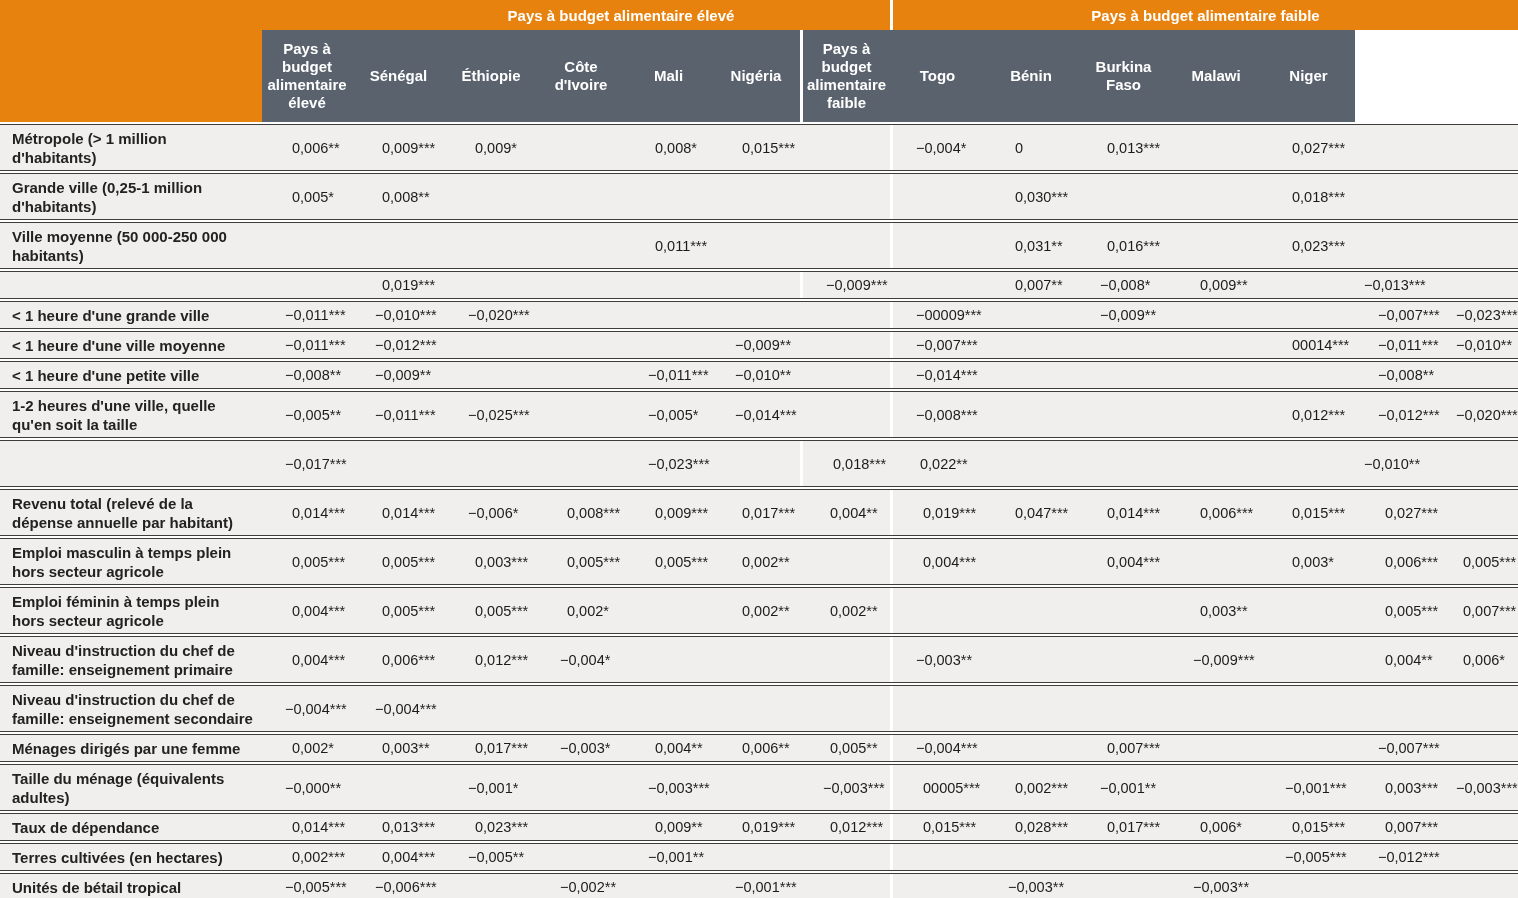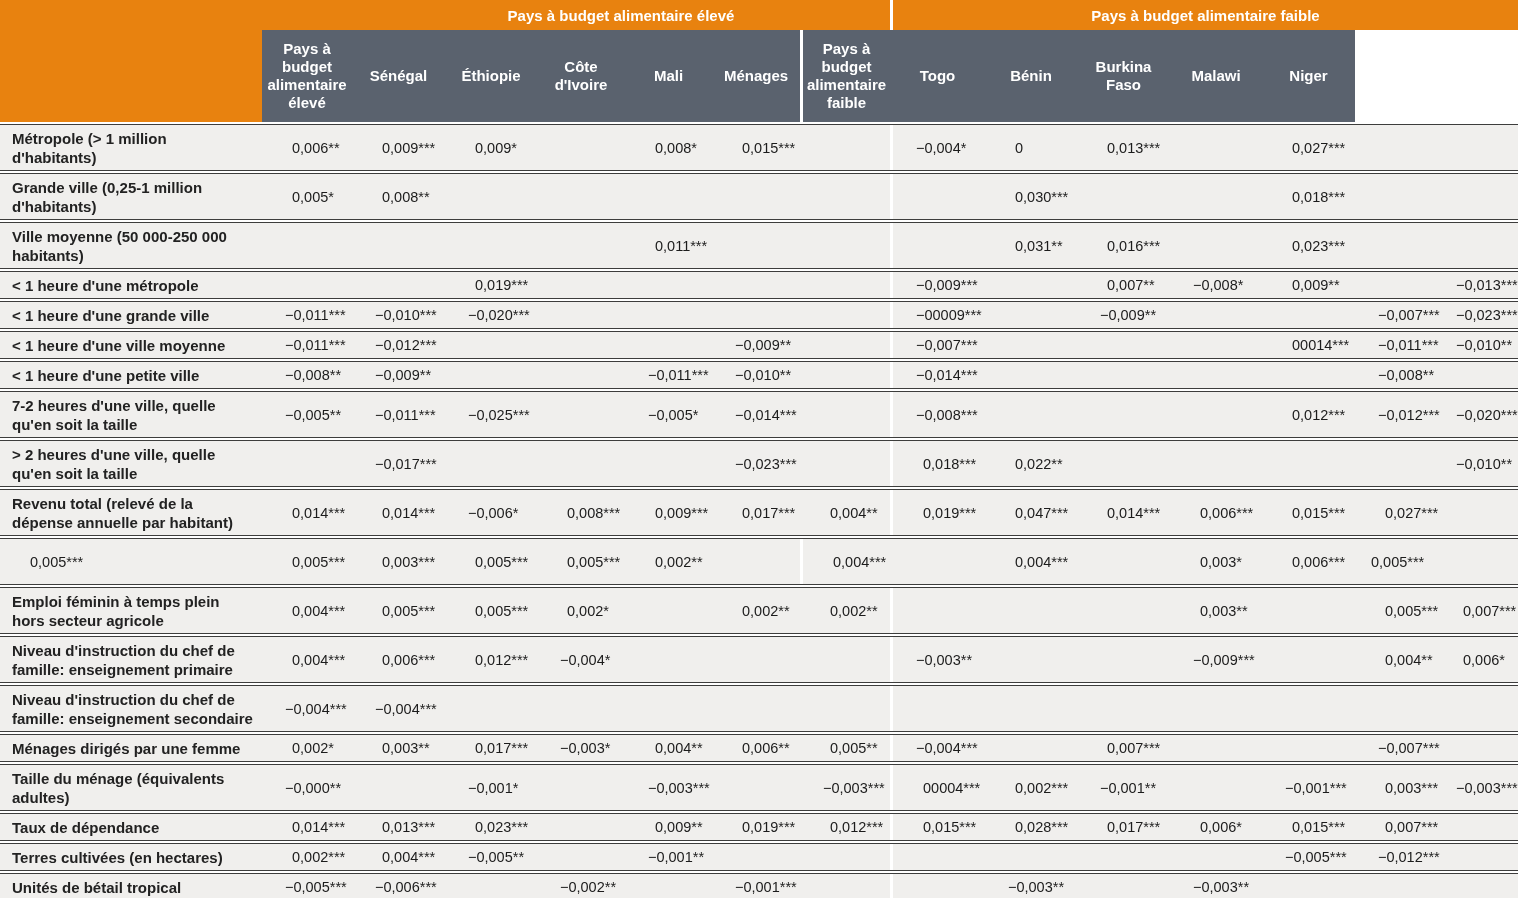--- a/index.html
+++ b/index.html
@@ -41,21 +41,21 @@
     <div class="bcell b-high">Pays à budget alimentaire élevé</div>
     <div class="bcell b-low">Pays à budget alimentaire faible</div>
   </div>
   <div class="cols grid-row" id="col-headers">
     <div class="hcell orange"></div>
       <div class="hcell slate">Pays à budget alimentaire élevé</div>
       <div class="hcell slate">Sénégal</div>
       <div class="hcell slate">Éthiopie</div>
       <div class="hcell slate">Côte d'Ivoire</div>
       <div class="hcell slate">Mali</div>
-      <div class="hcell slate">Ménages</div>
+      <div class="hcell slate">Nigéria</div>
       <div class="hcell slate divL">Pays à budget alimentaire faible</div>
       <div class="hcell slate">Togo</div>
       <div class="hcell slate">Bénin</div>
       <div class="hcell slate">Burkina Faso</div>
       <div class="hcell slate">Malawi</div>
       <div class="hcell slate">Niger</div>
     </div>
   <div id="tbody">
       <div class="trow grid-row h2">
         <div class="cell label">Métropole (&gt; 1 million d'habitants)</div>
@@ -102,21 +102,20 @@
         <div class="cell val"></div>
         <div class="cell val divL"></div>
         <div class="cell val">0,031**</div>
         <div class="cell val">0,016***</div>
         <div class="cell val"></div>
         <div class="cell val">0,023***</div>
         <div class="cell val"></div>
         <div class="cell val last"></div>
       </div>
       <div class="trow grid-row h1">
-        <div class="cell label">&lt; 1 heure d'une métropole</div>
         <div class="cell val"></div>
         <div class="cell val"></div>
         <div class="cell val">0,019***</div>
         <div class="cell val"></div>
         <div class="cell val"></div>
         <div class="cell val"></div>
         <div class="cell val"></div>
         <div class="cell val divL neg">−0,009***</div>
         <div class="cell val"></div>
         <div class="cell val">0,007**</div>
@@ -170,38 +169,37 @@
         <div class="cell val"></div>
         <div class="cell val divL neg">−0,014***</div>
         <div class="cell val"></div>
         <div class="cell val"></div>
         <div class="cell val"></div>
         <div class="cell val"></div>
         <div class="cell val neg">−0,008**</div>
         <div class="cell val last"></div>
       </div>
       <div class="trow grid-row h2">
-        <div class="cell label">7-2 heures d'une ville, quelle qu'en soit la taille</div>
+        <div class="cell label">1-2 heures d'une ville, quelle qu'en soit la taille</div>
         <div class="cell val neg">−0,005**</div>
         <div class="cell val neg">−0,011***</div>
         <div class="cell val neg">−0,025***</div>
         <div class="cell val"></div>
         <div class="cell val neg">−0,005*</div>
         <div class="cell val neg">−0,014***</div>
         <div class="cell val"></div>
         <div class="cell val divL neg">−0,008***</div>
         <div class="cell val"></div>
         <div class="cell val"></div>
         <div class="cell val"></div>
         <div class="cell val">0,012***</div>
         <div class="cell val neg">−0,012***</div>
         <div class="cell val last neg">−0,020***</div>
       </div>
       <div class="trow grid-row h2">
-        <div class="cell label">&gt; 2 heures d'une ville, quelle qu'en soit la taille</div>
         <div class="cell val"></div>
         <div class="cell val neg">−0,017***</div>
         <div class="cell val"></div>
         <div class="cell val"></div>
         <div class="cell val"></div>
         <div class="cell val neg">−0,023***</div>
         <div class="cell val"></div>
         <div class="cell val divL">0,018***</div>
         <div class="cell val">0,022**</div>
         <div class="cell val"></div>
@@ -221,20 +219,21 @@
         <div class="cell val">0,004**</div>
         <div class="cell val divL">0,019***</div>
         <div class="cell val">0,047***</div>
         <div class="cell val">0,014***</div>
         <div class="cell val">0,006***</div>
         <div class="cell val">0,015***</div>
         <div class="cell val">0,027***</div>
         <div class="cell val last"></div>
       </div>
       <div class="trow grid-row h2">
+        <div class="cell label">Emploi masculin à temps plein hors secteur agricole</div>
         <div class="cell val">0,005***</div>
         <div class="cell val">0,005***</div>
         <div class="cell val">0,003***</div>
         <div class="cell val">0,005***</div>
         <div class="cell val">0,005***</div>
         <div class="cell val">0,002**</div>
         <div class="cell val"></div>
         <div class="cell val divL">0,004***</div>
         <div class="cell val"></div>
         <div class="cell val">0,004***</div>
@@ -313,21 +312,21 @@
       </div>
       <div class="trow grid-row h2">
         <div class="cell label">Taille du ménage (équivalents adultes)</div>
         <div class="cell val neg">−0,000**</div>
         <div class="cell val"></div>
         <div class="cell val neg">−0,001*</div>
         <div class="cell val"></div>
         <div class="cell val neg">−0,003***</div>
         <div class="cell val"></div>
         <div class="cell val neg">−0,003***</div>
-        <div class="cell val divL">00004***</div>
+        <div class="cell val divL">00005***</div>
         <div class="cell val">0,002***</div>
         <div class="cell val neg">−0,001**</div>
         <div class="cell val"></div>
         <div class="cell val neg">−0,001***</div>
         <div class="cell val">0,003***</div>
         <div class="cell val last neg">−0,003***</div>
       </div>
       <div class="trow grid-row h1">
         <div class="cell label">Taux de dépendance</div>
         <div class="cell val">0,014***</div>

